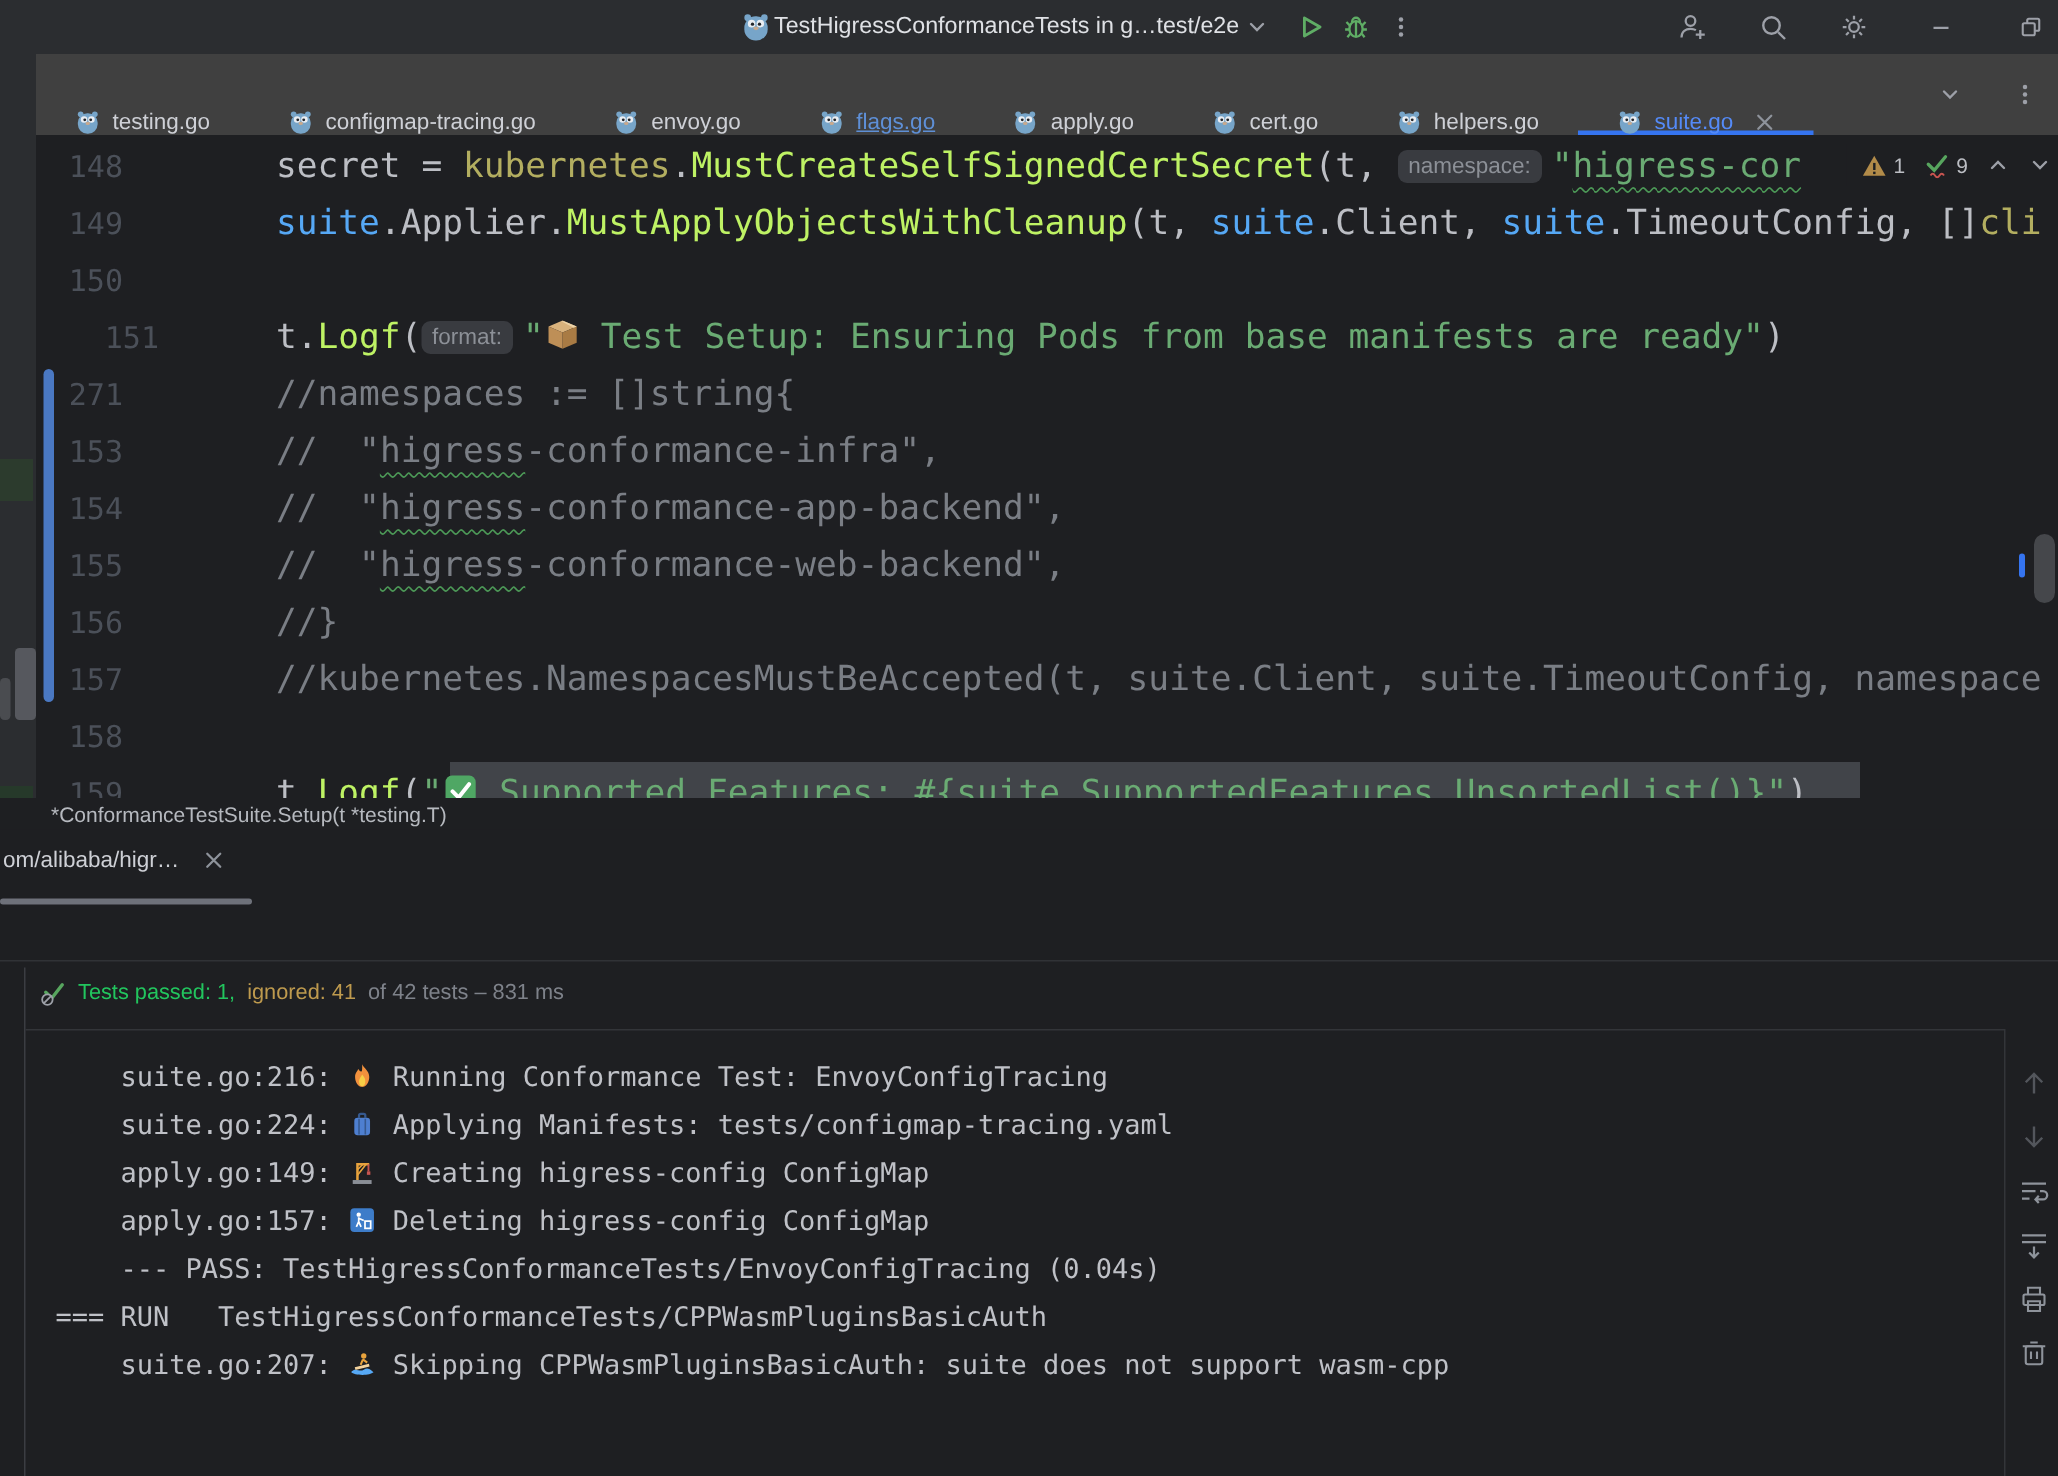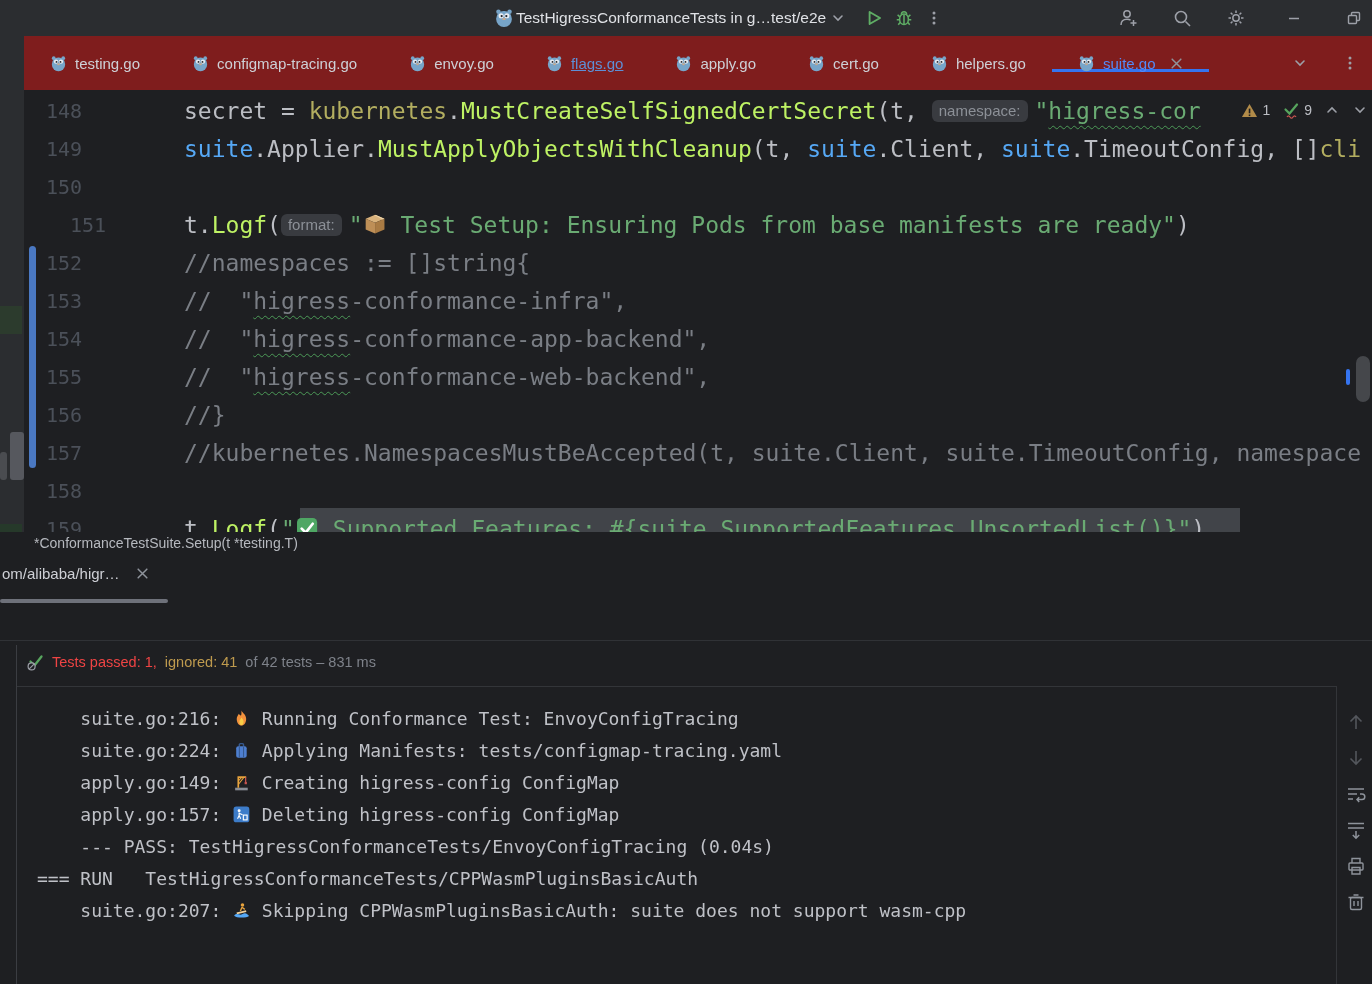--- a/index.html
+++ b/index.html
@@ -5,21 +5,21 @@
   * { margin:0; padding:0; box-sizing:border-box; }
   html,body { width:1372px; height:984px; background:#1E1F22; overflow:hidden;
               font-family:"Liberation Sans", sans-serif; }
   
   #titlebar { position:absolute; left:0; top:0; width:1372px; height:36px; background:#2B2D30; }
   #tb-center { position:absolute; left:492px; top:0; height:36px; display:flex; align-items:center; }
   #tb-title { color:#DFE1E5; font-size:15.5px; white-space:nowrap; }
   #tb-right { position:absolute; right:6px; top:0; height:36px; display:flex; align-items:center; gap:30px; }
   .tb-ic { display:flex; align-items:center; justify-content:center; width:24px; height:24px; position:relative; cursor:default; }
   
-  #tabbar { position:absolute; left:24px; top:36px; right:0; height:54px; background:#7f1d1d; display:flex; align-items:center; }
+  #tabbar { position:absolute; left:24px; top:36px; right:0; height:54px; background:#404040; display:flex; align-items:flex-end; }
   .tab { display:flex; align-items:center; gap:8px; padding:0 26px; font-size:15px; color:#CED0D6; position:relative; white-space:nowrap; }
   .tab.mod .tab-label { color:#5E8FD6;text-decoration:underline; }
   .tab.active { box-shadow: inset 0 -3px 0 #3574F0; }
   .tab.active .tab-label { color:#548AF7; }
   .tab .closex { margin-left:6px; display:flex; }
   #tab-extra { position:absolute; right:10px; top:36px; height:54px; display:flex; align-items:center; gap:26px; }
   
   #leftstrip { position:absolute; left:0; top:36px; width:24px; height:516px; background:#2B2D30; }
   
   #editor { position:absolute; left:24px; top:90px; width:1348px; height:442px; background:#1E1F22; overflow:hidden;
@@ -47,21 +47,21 @@
   #footerbar { position:absolute; left:0; top:532px; width:1372px; height:21px; background:#1E1F22; z-index:5;
                display:flex; align-items:center; }
   #footer-text { margin-left:34px; color:#B6B9BF; font-size:14px; white-space:nowrap; }
   
   #toolwin { position:absolute; left:0; top:553px; width:1140px; height:431px; background:#1E1F22; }
   #tw-tab { position:absolute; left:2px; top:12px; display:flex; align-items:center; gap:16px;
             color:#CED0D6; font-size:15px; }
   #tw-underline { position:absolute; left:0; top:46px; width:168px; height:4px; background:#6E717A; border-radius:2px; }
   #tw-topline { position:absolute; left:0; top:87px; width:1372px; height:1px; background:#303236; }
   #status-row { position:absolute; left:26px; top:100px; display:flex; align-items:center; gap:8px; font-size:14.5px; }
-  #st-prefix { color:#ef4444; }
+  #st-prefix { color:#22c55e; }
   #st-ignored { color:#BE9A4E; }
   #st-suffix { color:#7E828A; }
   #vline-left { position:absolute; left:16px; top:92px; width:1px; height:339px; background:#3B3D42; }
   #hline-top { position:absolute; left:17px; top:133px; width:1319px; height:1px; background:#333539; }
   #vline-right { position:absolute; left:1336px; top:133px; width:1px; height:298px; background:#333539; }
   #console { position:absolute; left:37px; top:150px; width:1295px; height:281px; overflow:hidden;
              font-family:"DejaVu Sans Mono", monospace; font-size:18px; color:#BFC1C7; }
   .cline { height:32px; line-height:32px; white-space:pre; }
   .em { display:inline-block; width:1.05em; height:1.05em; vertical-align:-3px; }
   #con-toolbar { position:absolute; left:1340px; top:158px; width:32px; display:flex; flex-direction:column;
@@ -296,21 +296,21 @@
 </div>
 
 <div id="editor">
   <div id="sel159"></div>
   <div id="vcsbar"></div>
   <div id="gutter">
       <div class="lnum" style="top: 2px;">148</div>
       <div class="lnum" style="top: 40px;">149</div>
       <div class="lnum" style="top: 78px;">150</div>
       <div class="lnum" style="top: 116px; margin-left: 24px;">151</div>
-      <div class="lnum" style="top: 154px;">152</div>
+      <div class="lnum" style="top: 154px;">271</div>
       <div class="lnum" style="top: 192px;">153</div>
       <div class="lnum" style="top: 230px;">154</div>
       <div class="lnum" style="top: 268px;">155</div>
       <div class="lnum" style="top: 306px;">156</div>
       <div class="lnum" style="top: 344px;">157</div>
       <div class="lnum" style="top: 382px;">158</div>
       <div class="lnum" style="top: 420px;">159</div>
     </div>
   <div id="code">
       <div class="codeline" style="top: 2px;"><span class="sg-d">secret = </span><span class="sg-p">kubernetes</span><span class="sg-d">.</span><span class="sg-f">MustCreateSelfSignedCertSecret</span><span class="sg-d">(t, </span><span class="inlay">namespace:</span><span class="sg-s">"</span><span class="sg-s sq">higress-cor</span></div>

